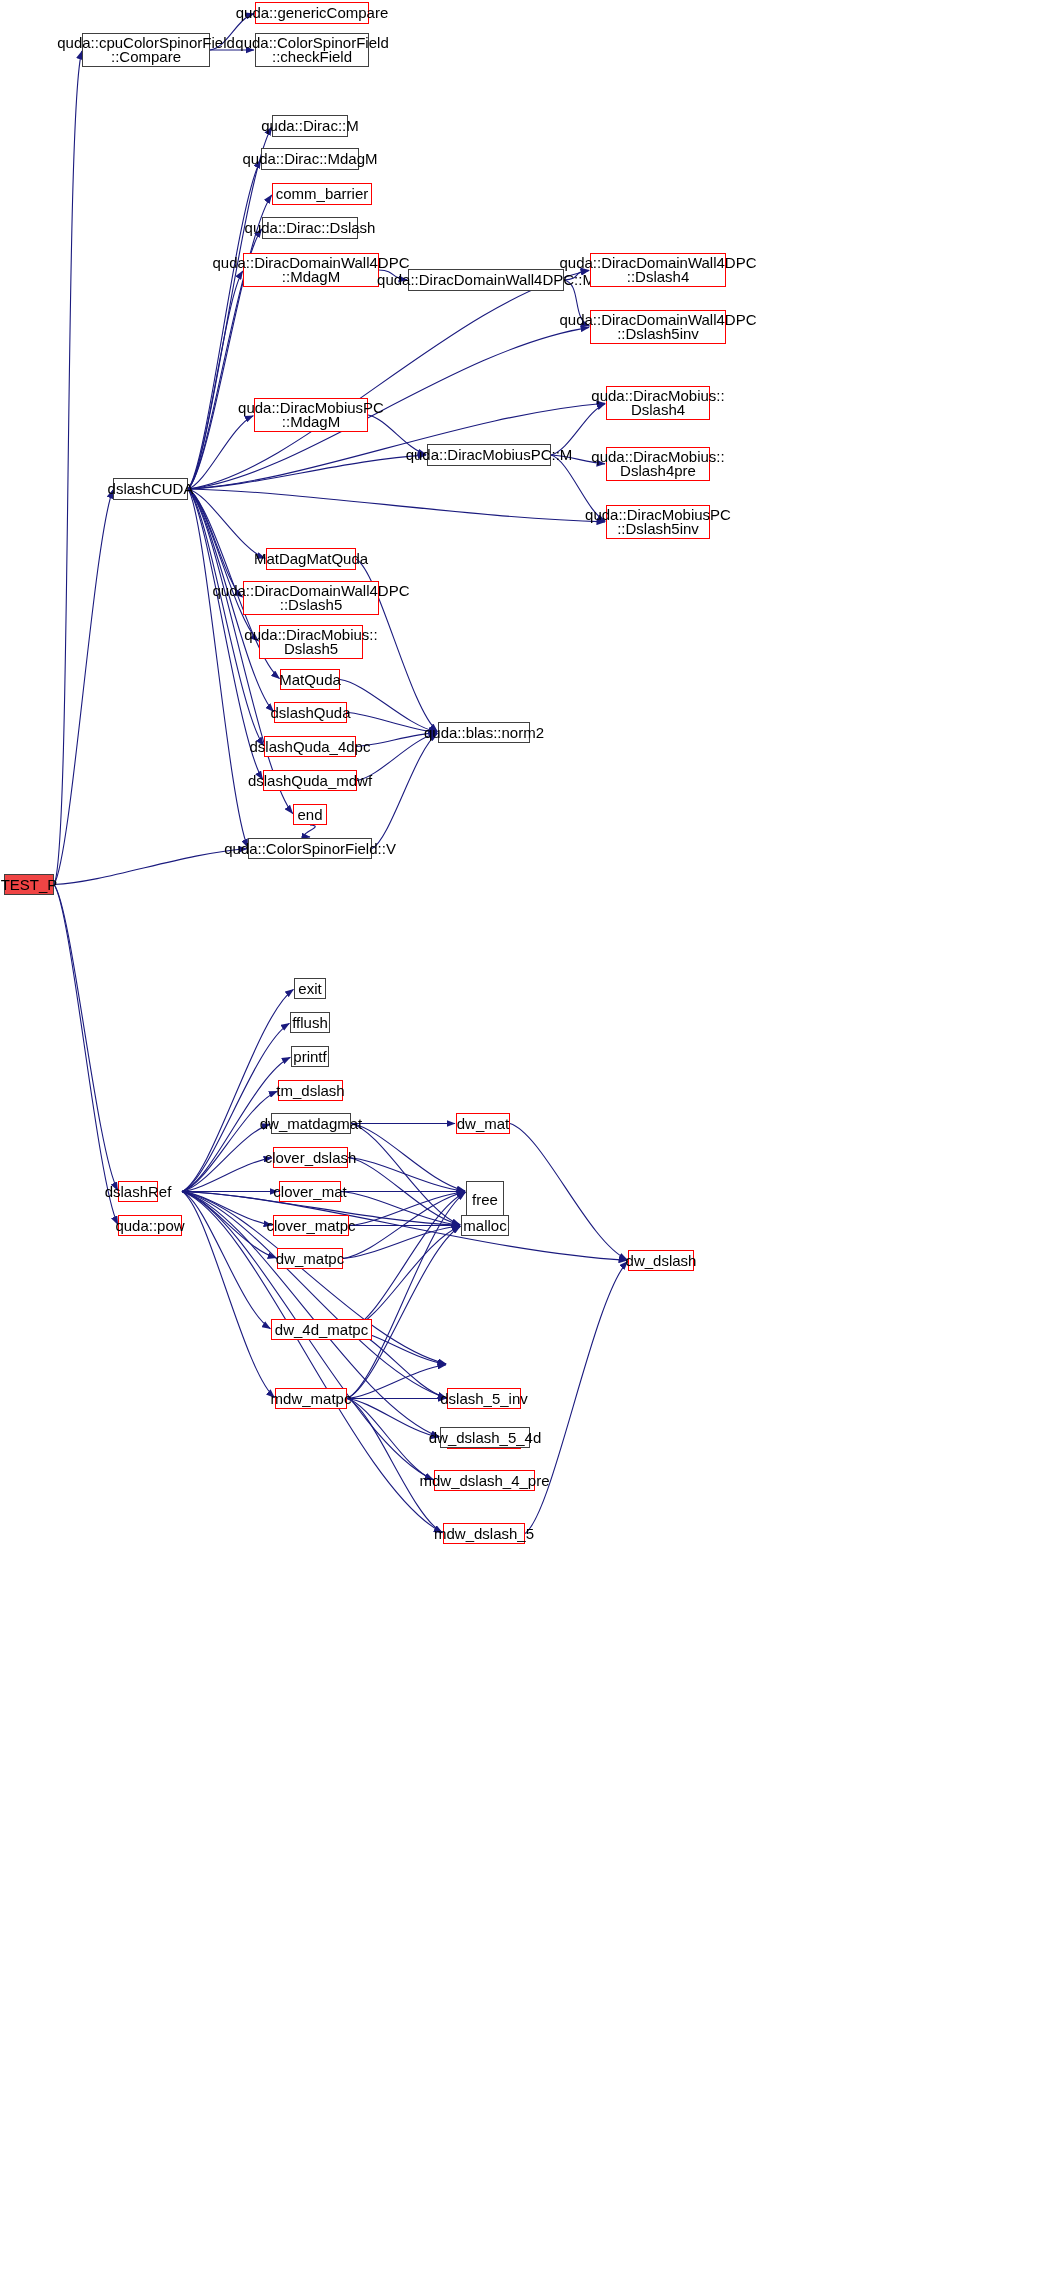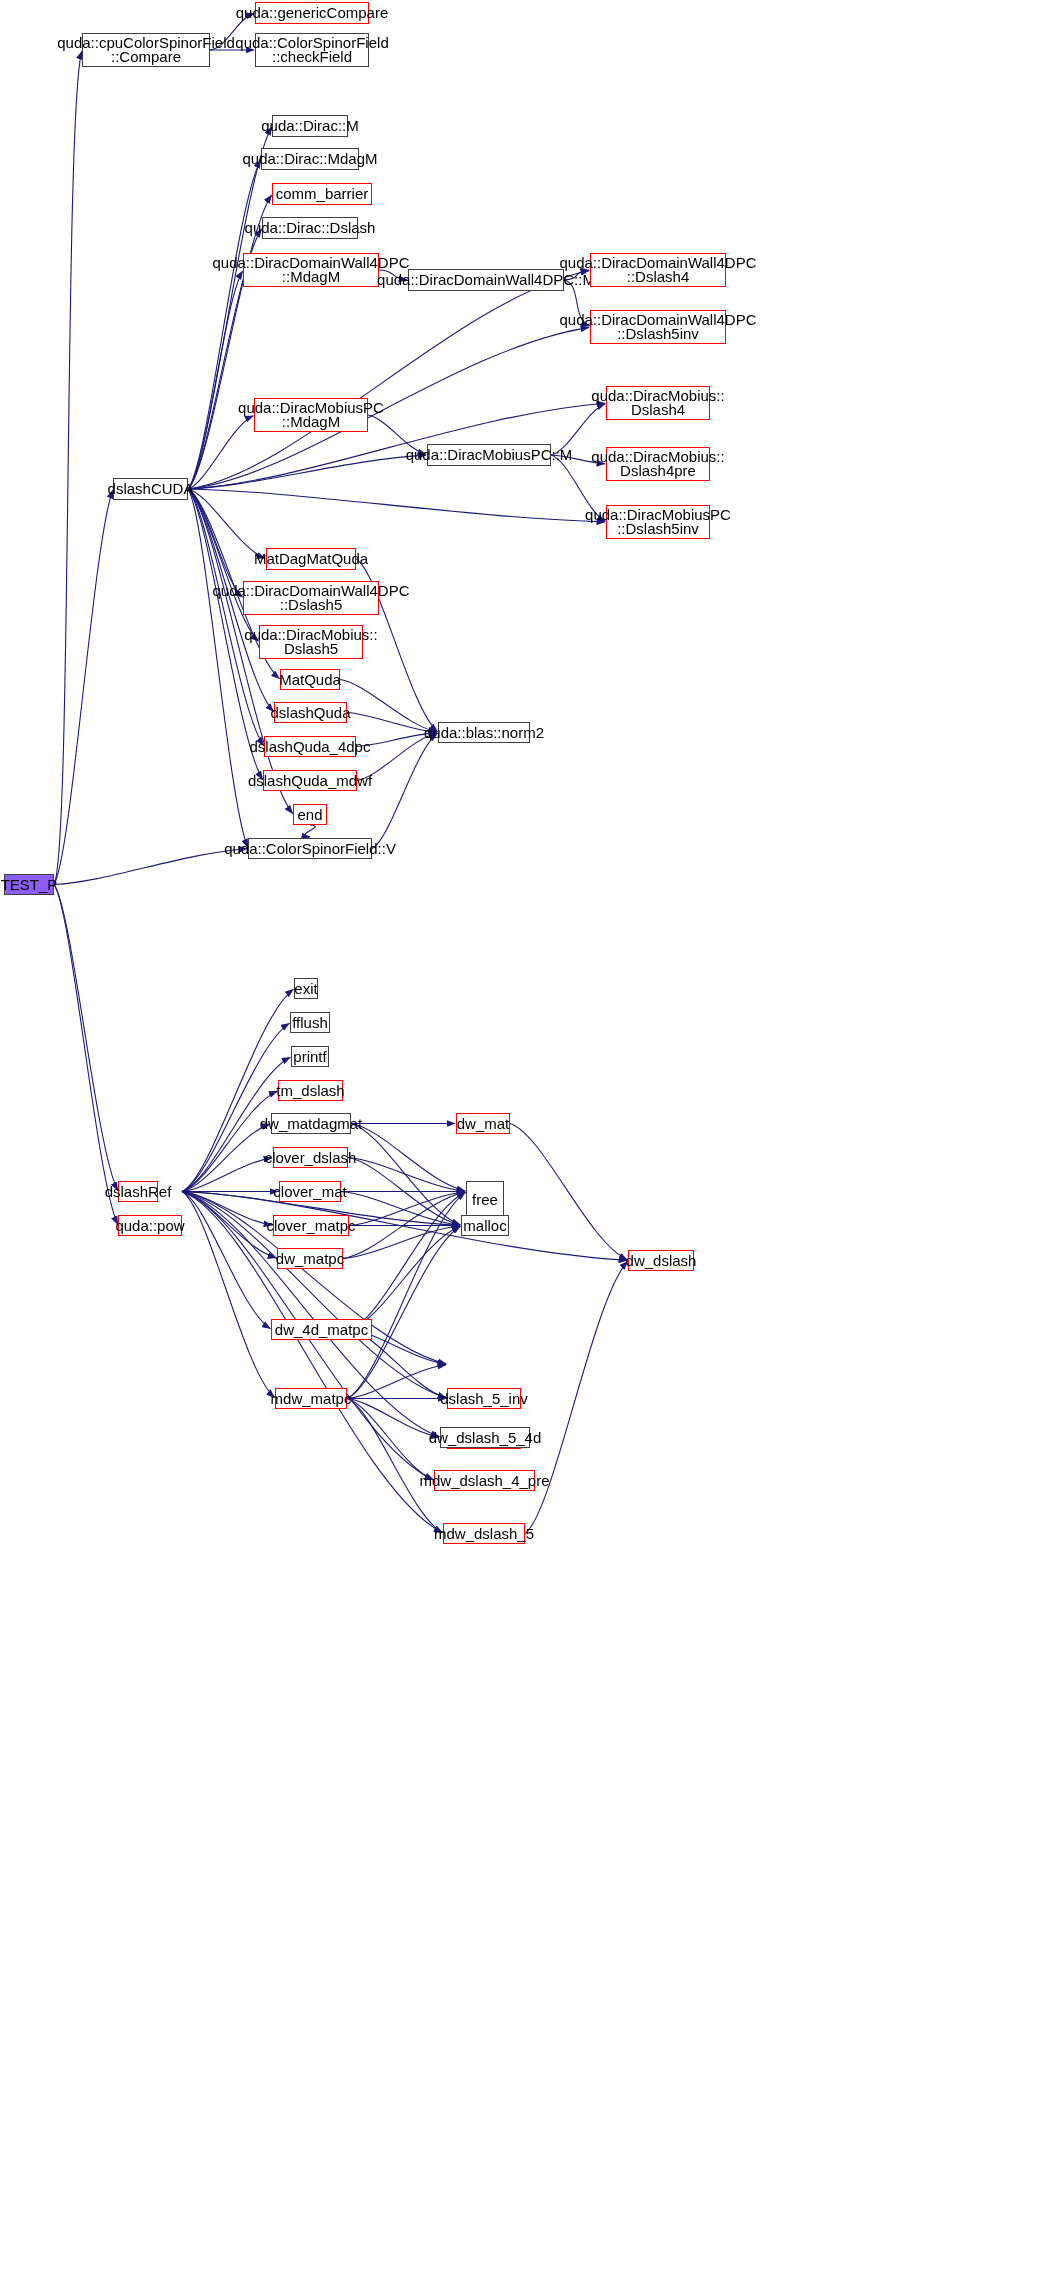--- a/index.html
+++ b/index.html
@@ -4,21 +4,21 @@
 <style>
   html,body{margin:0;padding:0;background:#ffffff;}
   #canvas{position:relative;width:1061px;height:2279px;background:#fff;
           font-family:"Liberation Sans","DejaVu Sans",sans-serif;}
   svg.edges{position:absolute;left:0;top:0;width:1061px;height:2279px;overflow:visible;}
   .node{position:absolute;box-sizing:border-box;display:flex;align-items:center;
         justify-content:center;text-align:center;background:#ffffff;
         font-size:15px;line-height:14px;color:#000000;}
   .node.red{border:1.4px solid #ff0000;}
   .node.black{border:1.4px solid #404040;}
-  .node.root{border:1.4px solid #404040;background:#8b5cf6;}
+  .node.root{border:1.4px solid #404040;background:#ef4444;}
   .node span{display:block;padding:0 4px;white-space:pre-line;}
 </style>
 </head>
 <body>
 
 <div id="canvas">
   <svg class="edges" id="edge-layer" viewBox="0 0 1061 2279" preserveAspectRatio="none" aria-hidden="true">
     <defs>
       <marker id="ah" markerWidth="9" markerHeight="7" refX="8.5" refY="3.5" orient="auto" markerUnits="userSpaceOnUse">
         <path d="M0,0 L9,3.5 L0,7 z" fill="#1a1a7e"></path>
@@ -200,21 +200,21 @@
       </div>
       <div class="node red" style="left: 293px; top: 804px; width: 34px; height: 21px;">
         <span>end</span>
       </div>
       <div class="node black" style="left: 248px; top: 838px; width: 124px; height: 21px;">
         <span>quda::ColorSpinorField::V</span>
       </div>
       <div class="node root" style="left: 4px; top: 874px; width: 50px; height: 21px;">
         <span>TEST_P</span>
       </div>
-      <div class="node black" style="left: 294px; top: 978px; width: 24px; height: 21px;">
+      <div class="node black" style="left: 294px; top: 978px; width: 32px; height: 21px;">
         <span>exit</span>
       </div>
       <div class="node black" style="left: 290px; top: 1012px; width: 40px; height: 21px;">
         <span>fflush</span>
       </div>
       <div class="node black" style="left: 291px; top: 1046px; width: 38px; height: 21px;">
         <span>printf</span>
       </div>
       <div class="node red" style="left: 278px; top: 1080px; width: 65px; height: 21px;">
         <span>tm_dslash</span>

